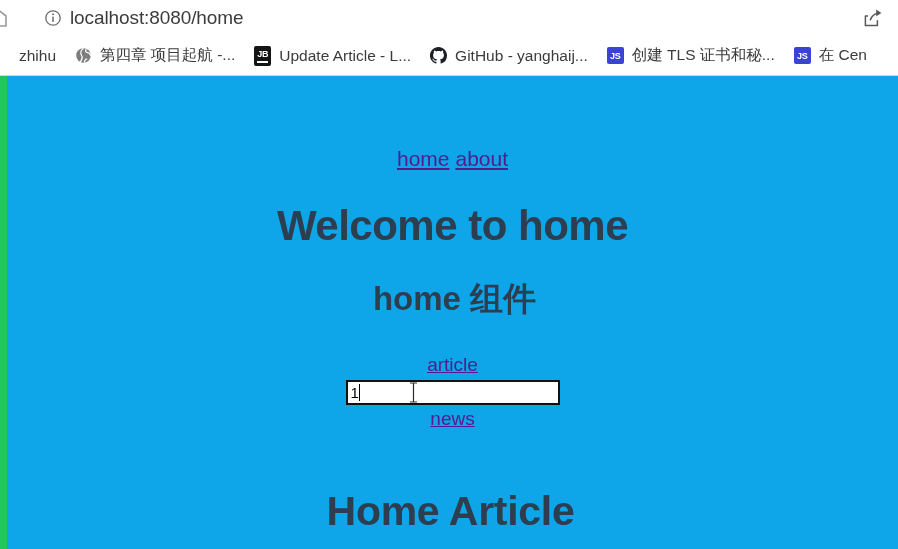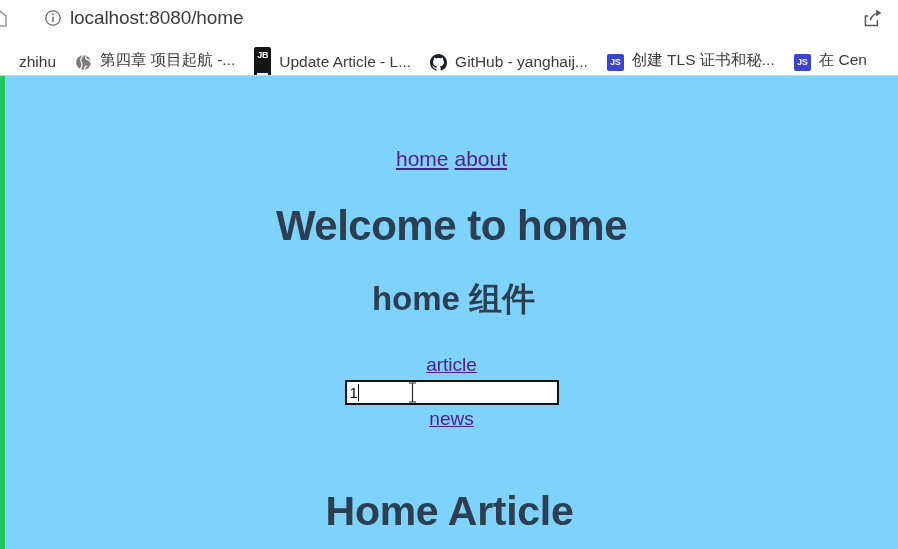--- a/index.html
+++ b/index.html
@@ -76,21 +76,21 @@
     height: 39px;
     display: flex;
     align-items: center;
     padding-left: 12px;
     background: #ffffff;
     overflow: hidden;
     white-space: nowrap;
   }
   .bookmark {
     display: flex;
-    align-items: flex-end;
+    align-items: center;
     height: 30px;
     padding: 0 7px;
     margin-right: 5px;
     border-radius: 4px;
     cursor: default;
     flex: 0 0 auto;
   }
   .bookmark .bm-icon {
     width: 17px;
     height: 17px;
@@ -112,21 +112,21 @@
     border-radius: 2px;
     display: flex;
     align-items: center;
     justify-content: center;
     font-size: 9px;
     font-weight: bold;
     color: #ffffff;
     font-family: "Liberation Sans", sans-serif;
     letter-spacing: -0.3px;
   }
-  .favicon-jb { background: #141414; position: relative; padding-bottom: 14px; }
+  .favicon-jb { background: #141414; position: relative; padding-bottom: 3px; }
   .favicon-jb::after {
     content: "";
     position: absolute;
     left: 3px; right: 3px; bottom: 2.5px;
     height: 2px;
     background: #ffffff;
   }
   .favicon-js { background: #3a43d6; }
 
   .chrome-separator {
@@ -138,22 +138,22 @@
     background: #d4d4d4;
   }
 
   
   .page-viewport {
     position: absolute;
     left: 0;
     top: 76px;
     width: 898px;
     height: 473px;
-    background: #7dd3fc;
-    border-left: 5px solid #22c55e;
+    background: #0ea5e9;
+    border-left: 7px solid #22c55e;
     box-sizing: border-box;
     overflow: hidden;
   }
 
   .page-content {
     text-align: center;
     padding-top: 72px;
     color: #2c3e50;
   }
 

